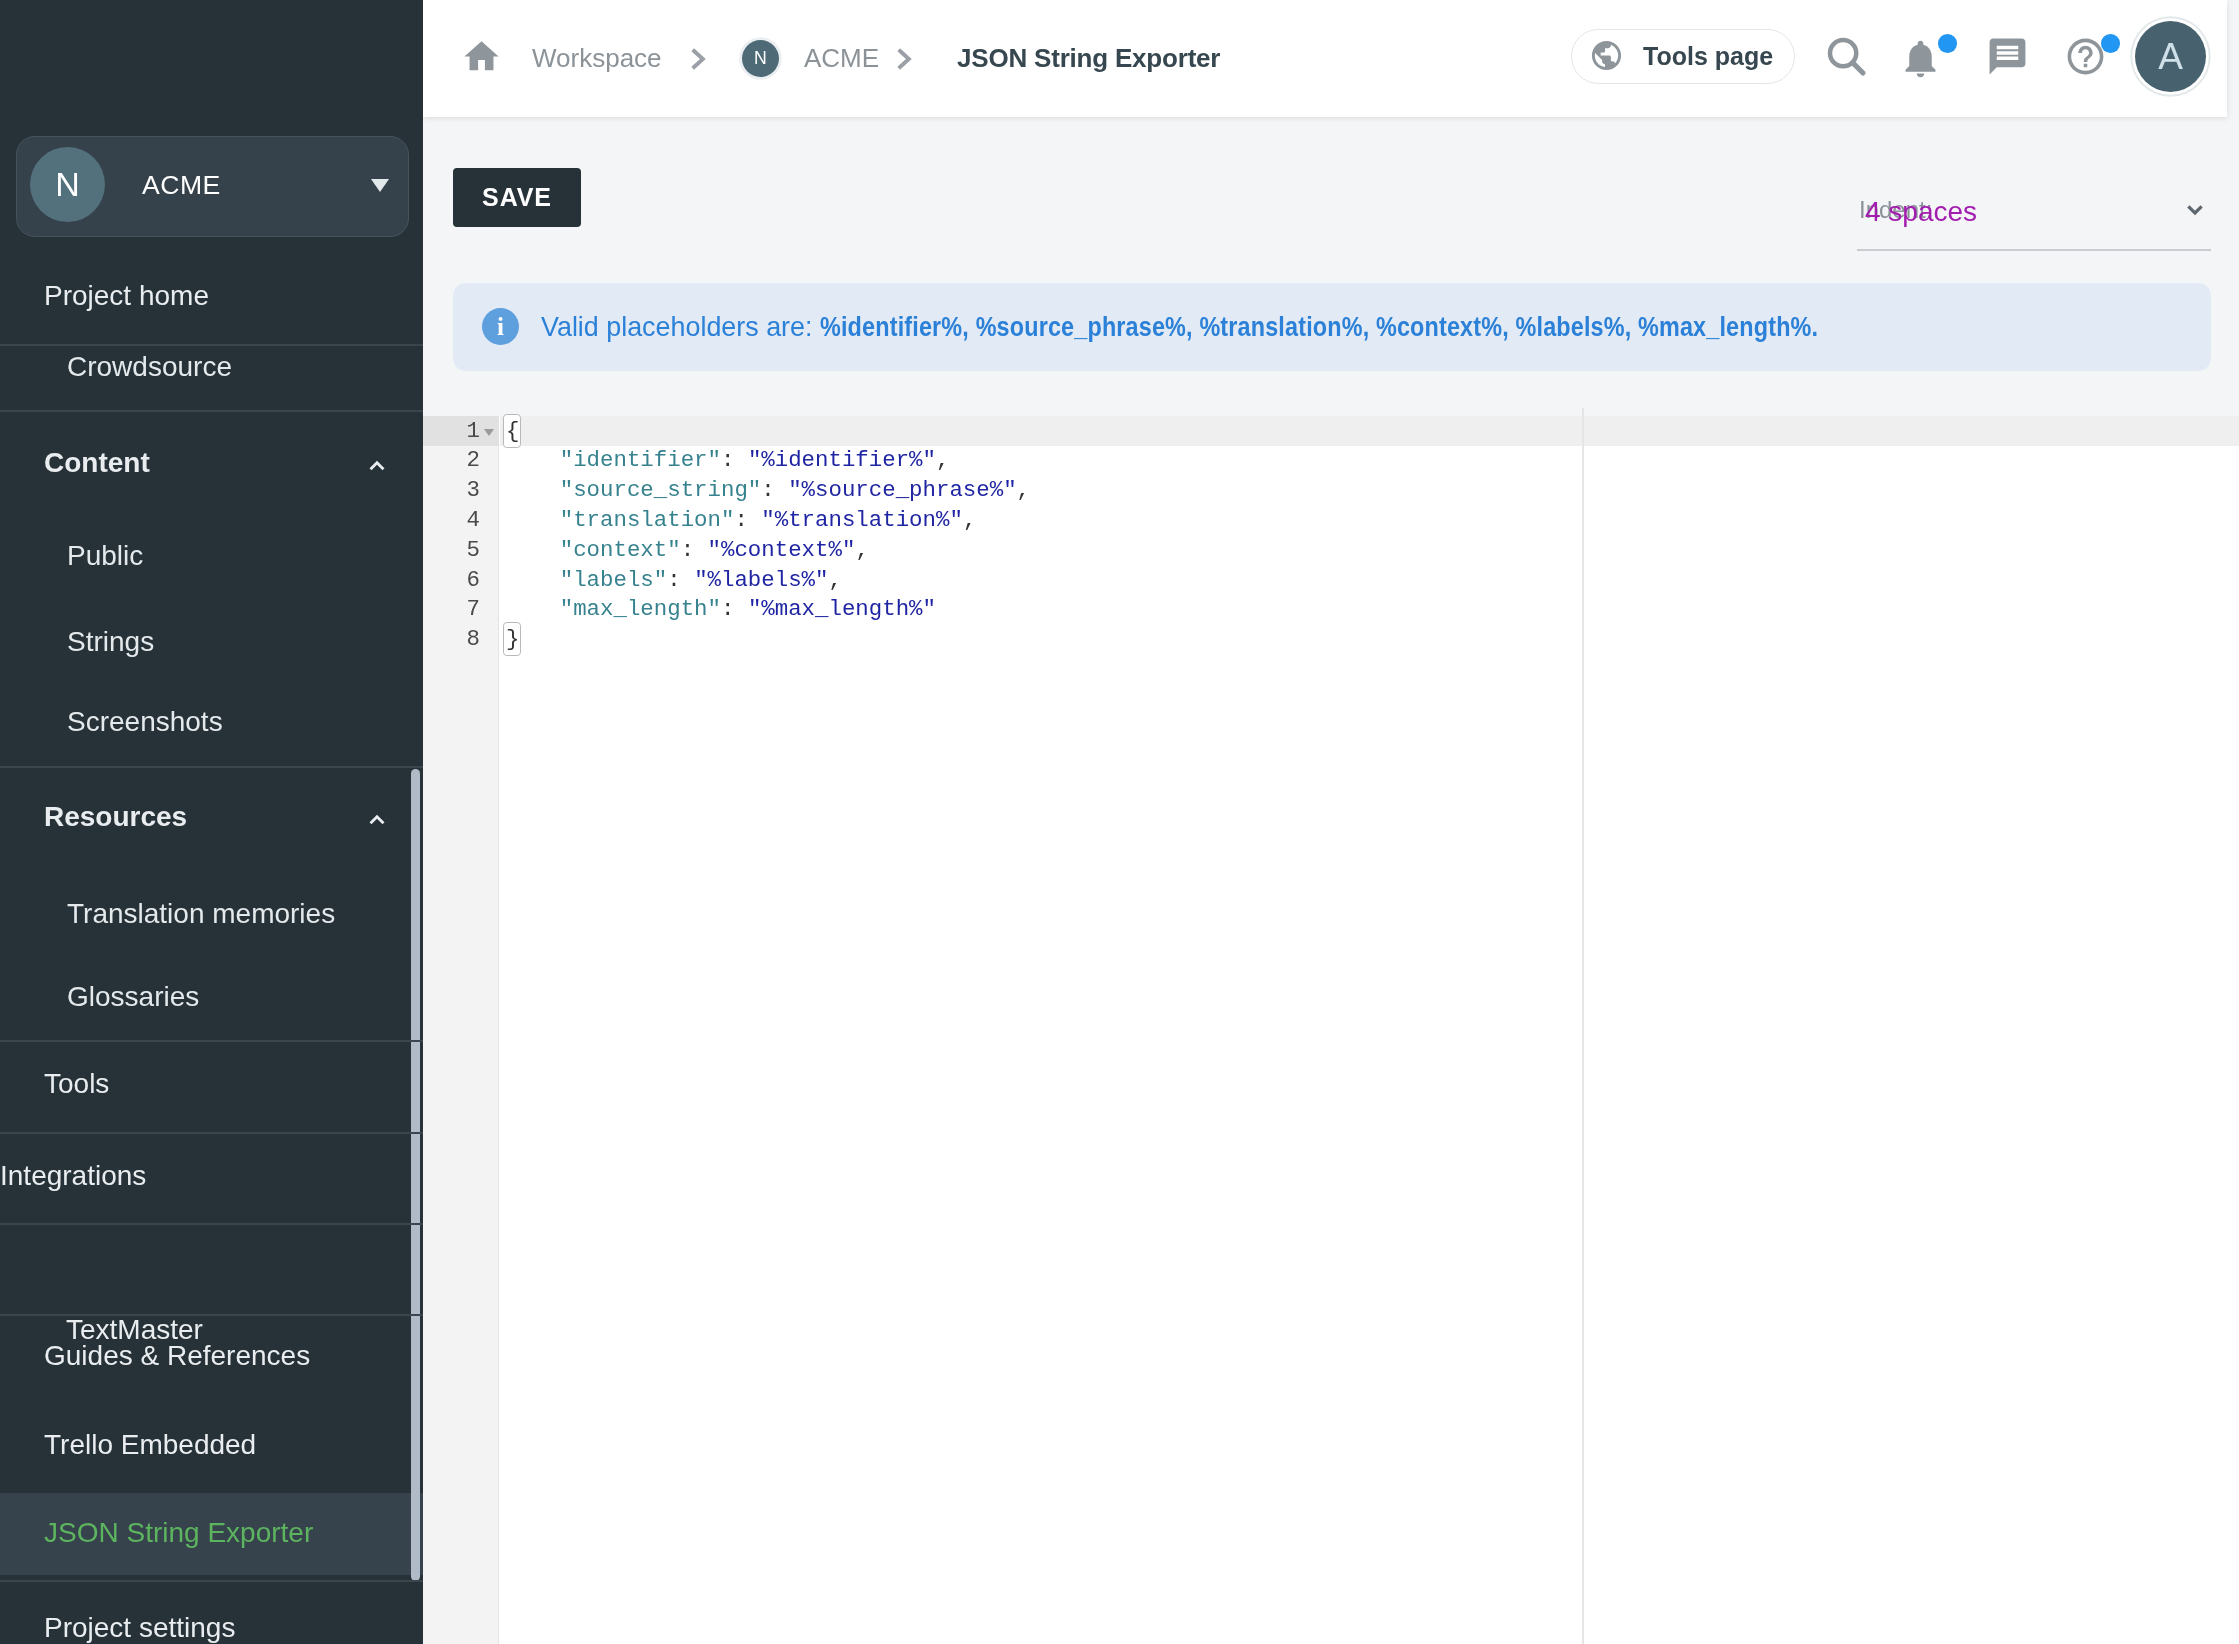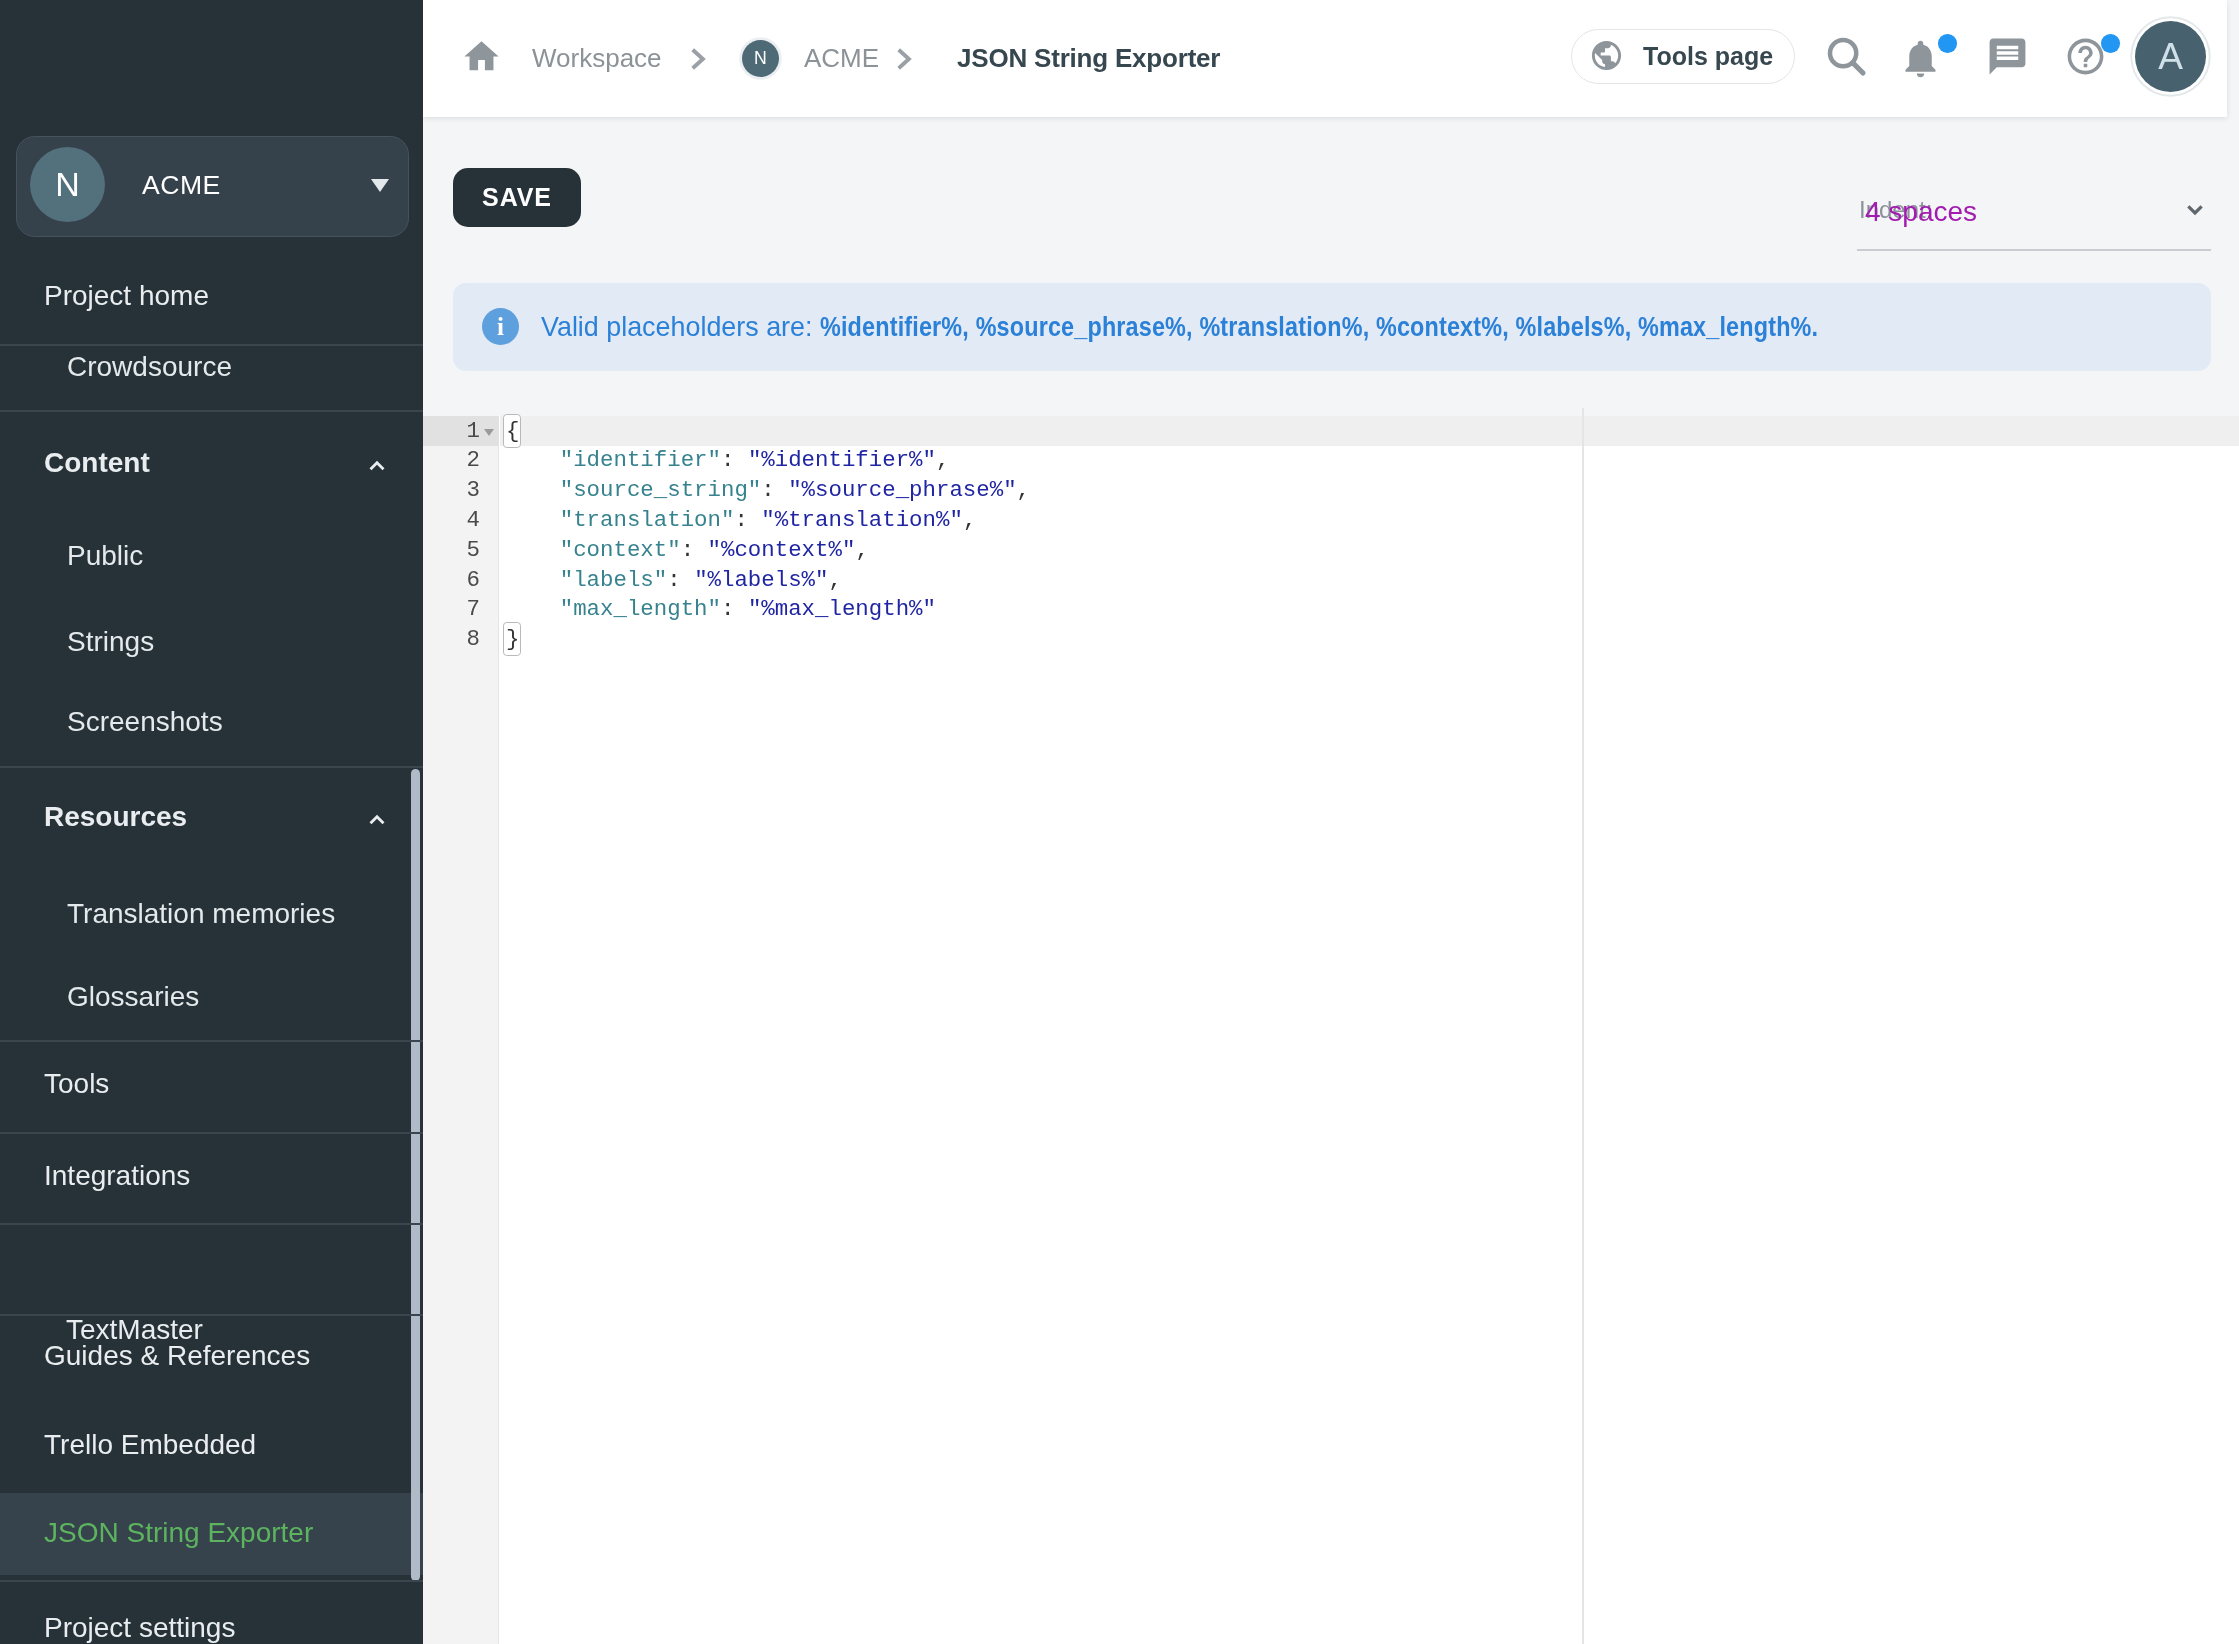--- a/index.html
+++ b/index.html
@@ -30,21 +30,21 @@
   #bc-name { color:#37474f; font-weight:700; font-size:26px; letter-spacing:-0.2px; }
   #bc-av { position:absolute; left:319px; top:40px; width:37px; height:37px; border-radius:50%; background:#4e6a76; color:#fff; font-size:17.7px; text-align:center; line-height:37px; box-shadow:0 0 0 2.8px #eceff1; }
   #pubpage { position:absolute; left:1148px; top:29px; width:224px; height:55px; border:1.9px solid #e3e5e7; border-radius:28px; background:#fff; }
   #pubpage span { position:absolute; left:71px; top:0; height:52px; line-height:52px; font-size:25px; font-weight:700; color:#37474f; }
   .tbi { position:absolute; top:0; }
   .bluedot { position:absolute; width:18.6px; height:18.6px; border-radius:50%; background:#2196f3; }
   #avatarA { position:absolute; left:1712px; top:21.4px; width:71px; height:71px; border-radius:50%; background:#47626e; color:#cfe0e8; font-size:37px; text-align:center; line-height:71px; box-shadow:0 0 0 2.8px #fff, 0 0 0 4.7px #e3e8ea; }
 
   
   #main { position:absolute; left:423px; top:117px; right:0; bottom:0; background:#f4f5f7; }
-  #savebtn { position:absolute; left:30px; top:51px; width:128px; height:59px; background:#263238; border-radius:15px; color:#fff; font-size:25px; font-weight:700; letter-spacing:0.9px; text-align:center; line-height:59px; }
+  #savebtn { position:absolute; left:30px; top:51px; width:128px; height:59px; background:#263238; border-radius:4px; color:#fff; font-size:25px; font-weight:700; letter-spacing:0.9px; text-align:center; line-height:59px; }
   #indent-lb { position:absolute; left:1436px; top:31px; font-size:24px; color:#8b9299;margin-top:48px; }
   #indent-val { position:absolute; left:1442px; top:79px; font-size:28px; color:#a21caf; }
   #indent-line { position:absolute; left:1434px; top:132px; width:354px; height:1.9px; background:#c9cdd1; }
   #indent-chev { position:absolute; left:1756px; top:76px; width:32px; height:32px; }
 
   #banner { position:absolute; left:30px; top:166px; width:1758px; height:88px; background:#e2eaf5; border-radius:13px; }
   #banner .ico { position:absolute; left:29px; top:25px; width:37px; height:37px; border-radius:50%; background:#5e9fde; color:#fff; font-size:25px; font-weight:700; text-align:center; line-height:37px; font-family:"Liberation Serif",serif; }
   #banner .txt { position:absolute; left:88px; top:0; height:88px; line-height:88px; font-size:28px; color:#2b80d8; white-space:nowrap; }
   #banner .txt b { display:inline-block; transform:scaleX(0.835); transform-origin:0 50%; letter-spacing:0.2px; }
 
@@ -83,21 +83,21 @@
   <div class="nav-item sub" style="top:540px; padding-left:67px;">Public</div>
   <div class="nav-item sub" style="top:626px; padding-left:67px;">Strings</div>
   <div class="nav-item sub" style="top:706px; padding-left:67px;">Screenshots</div>
   <div class="nav-item hd" style="top:801px; padding-left:44px;">Resources</div>
   <svg class="chev-up" style="top:807px" viewBox="0 0 24 24">
       <path fill="none" stroke="#e9edef" stroke-width="2.6" d="M6 15l6-6 6 6"></path>
     </svg>
   <div class="nav-item sub" style="top:898px; padding-left:67px;">Translation memories</div>
   <div class="nav-item sub" style="top:981px; padding-left:67px;">Glossaries</div>
   <div class="nav-item" style="top:1068px; padding-left:44px;">Tools</div>
-  <div class="nav-item" style="top:1160px; padding-left:44px;">Integrations</div>
+  <div class="nav-item" style="top:1160px; ">Integrations</div>
   <div class="nav-item" style="top:1314px; padding-left:66px;">TextMaster</div>
   <div class="nav-item" style="top:1340px; padding-left:44px;">Guides &amp; References</div>
   <div class="nav-item" style="top:1429px; padding-left:44px;">Trello Embedded</div>
   <div class="nav-item" style="top:1517px; padding-left:44px; color:#5cb45f;">JSON String Exporter</div>
   <div class="nav-item" style="top:1612px; padding-left:44px;">Project settings</div>
   <div class="sb-div" style="top:344px"></div>
   <div class="sb-div" style="top:410px"></div>
   <div class="sb-div" style="top:766px"></div>
   <div class="sb-div" style="top:1040px"></div>
   <div class="sb-div" style="top:1132px"></div>

